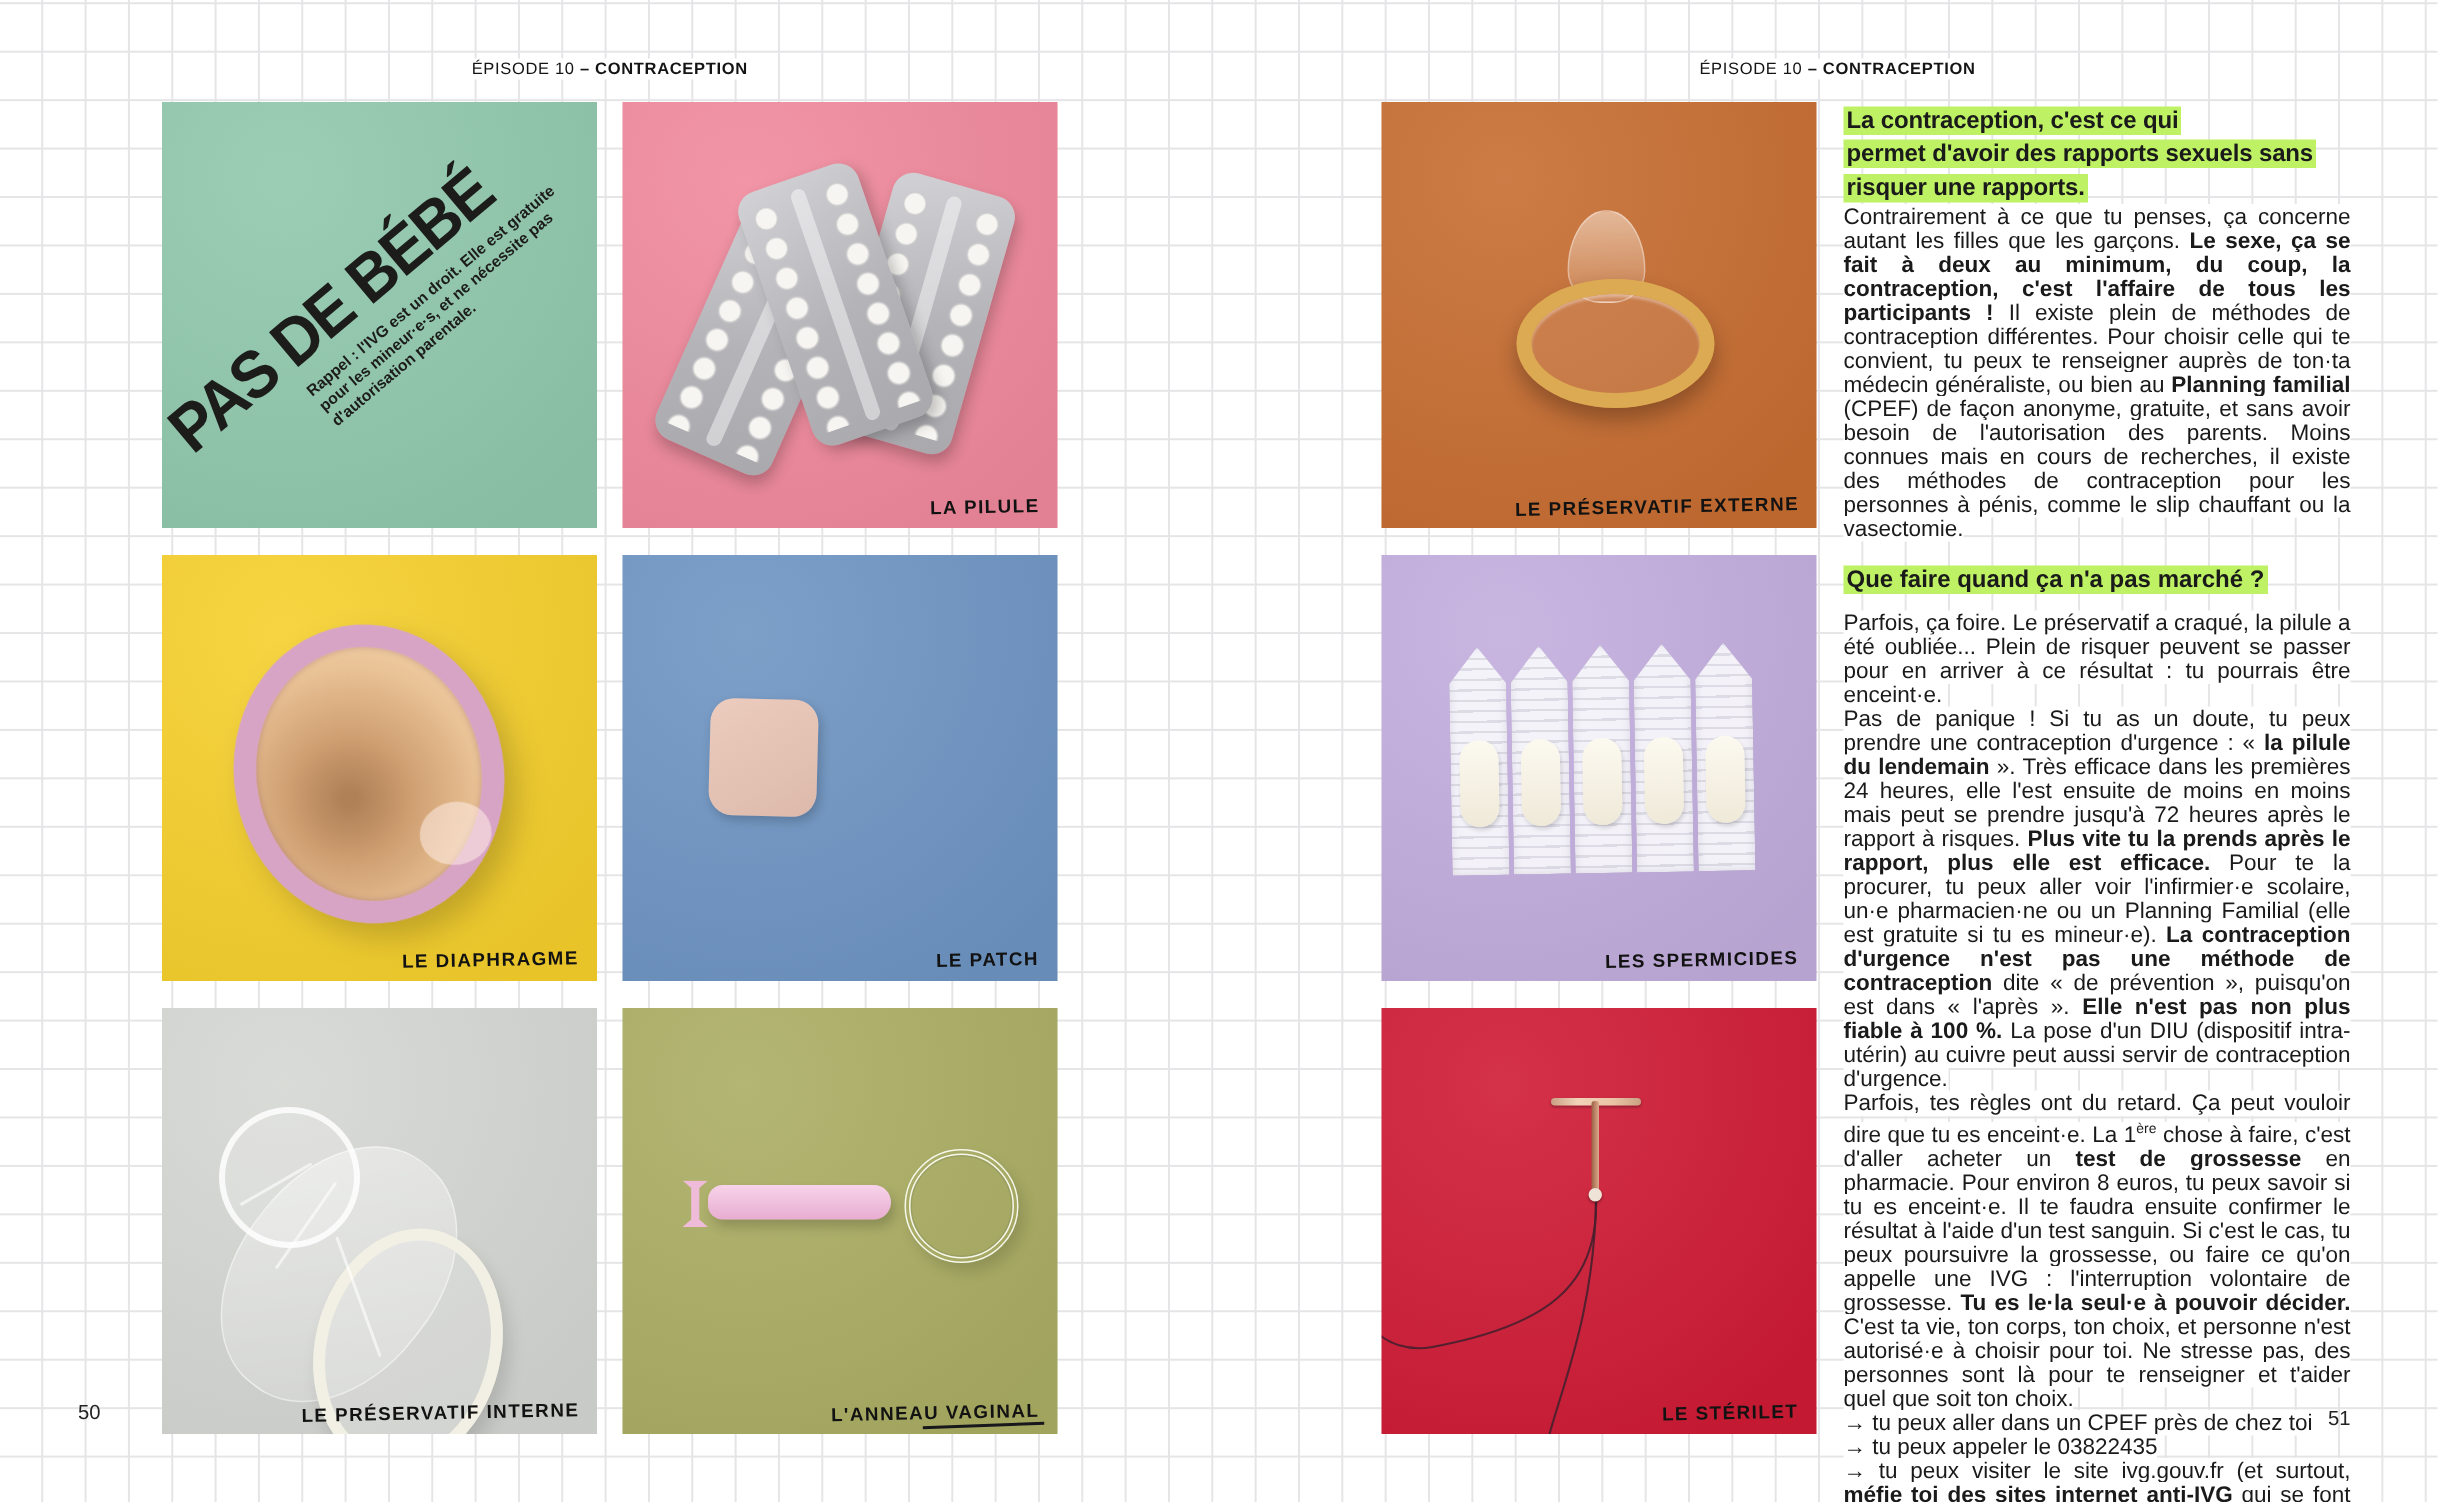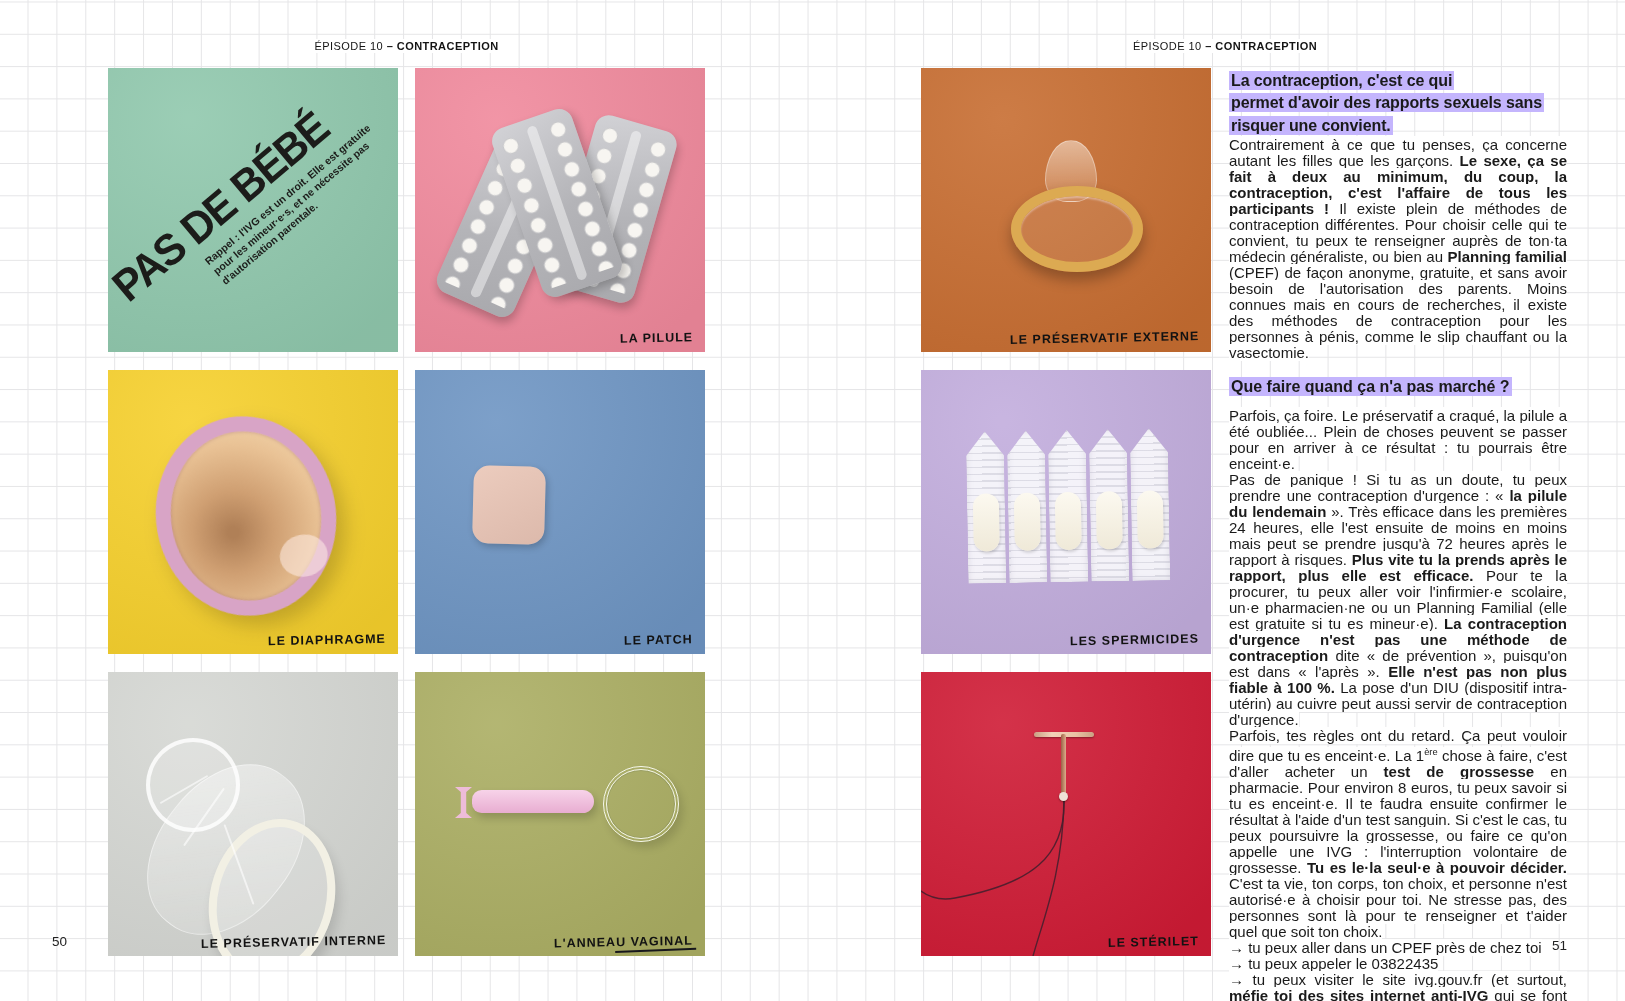--- a/index.html
+++ b/index.html
@@ -95,21 +95,21 @@
         box-shadow:0 1px 2px rgba(0,0,0,.35);}
   .iud-stem{position:absolute;left:140px;top:62px;width:5px;height:62px;border-radius:2px;
         background:linear-gradient(to right,#9c6146,#ddac8b);}
   .iud-ball{position:absolute;left:138px;top:120px;width:9px;height:9px;border-radius:50%;
         background:#efe2d6;box-shadow:0 1px 2px rgba(0,0,0,.4);}
   .iud-threads{position:absolute;inset:0;}
   
   .article{position:absolute;left:1229px;top:70px;width:338px;}
   .col-title{font-size:16px;font-weight:700;line-height:22.4px;letter-spacing:-.1px;}
   .col-title .tline{display:block;white-space:nowrap;}
-  .wbg{background:#c4b5fd;padding:1px 2px;-webkit-box-decoration-break:clone;box-decoration-break:clone;}
+  .wbg{background:#bef264;padding:1px 2px;-webkit-box-decoration-break:clone;box-decoration-break:clone;}
   .col-sub{margin-top:15px;font-size:16px;font-weight:700;line-height:22.4px;white-space:nowrap;}
   .txt p{margin:0;font-size:15px;line-height:16px;text-align:justify;}
   .txt p span,.txt p b,.txt p sup{background:#fff;-webkit-box-decoration-break:clone;box-decoration-break:clone;}
   .txt p sup{font-size:.62em;vertical-align:super;}
   .intro{margin-top:9px;}
   .bodytext{margin-top:9px;}
 </style>
 </head>
 <body>
 
@@ -219,26 +219,26 @@
   <div class="iud-bar"></div>
   <div class="iud-stem"></div>
   <div class="iud-ball"></div>
   <div class="tile-label">LE STÉRILET</div>
 </div>
 
 <div class="article txt">
   <div class="col-title">
     <span class="tline"><span class="wbg">La contraception, c'est ce qui</span></span>
     <span class="tline"><span class="wbg">permet d'avoir des rapports sexuels sans</span></span>
-    <span class="tline"><span class="wbg">risquer une convient.</span></span>
+    <span class="tline"><span class="wbg">risquer une rapports.</span></span>
   </div>
   <p class="intro"><span>Contrairement à ce que tu penses, ça concerne autant les filles que les garçons. </span><b>Le sexe, ça se fait à deux au minimum, du coup, la contraception, c'est l'affaire de tous les participants !</b><span> Il existe plein de méthodes de contraception différentes. Pour choisir celle qui te convient, tu peux te renseigner auprès de ton·ta médecin généraliste, ou bien au </span><b>Planning familial</b><span> (CPEF) de façon anonyme, gratuite, et sans avoir besoin de l'autorisation des parents. Moins connues mais en cours de recherches, il existe des méthodes de contraception pour les personnes à pénis, comme le slip chauffant ou la vasectomie.</span></p>
   <div class="col-sub"><span class="wbg">Que faire quand ça n'a pas marché ?</span></div>
   <div class="bodytext">
-    <p><span>Parfois, ça foire. Le préservatif a craqué, la pilule a été oubliée... Plein de choses peuvent se passer pour en arriver à ce résultat : tu pourrais être enceint·e.</span></p>
+    <p><span>Parfois, ça foire. Le préservatif a craqué, la pilule a été oubliée... Plein de risquer peuvent se passer pour en arriver à ce résultat : tu pourrais être enceint·e.</span></p>
     <p><span>Pas de panique ! Si tu as un doute, tu peux prendre une contraception d'urgence : « </span><b>la pilule du lendemain</b><span> ». Très efficace dans les premières 24 heures, elle l'est ensuite de moins en moins mais peut se prendre jusqu'à 72 heures après le rapport à risques. </span><b>Plus vite tu la prends après le rapport, plus elle est efficace.</b><span> Pour te la procurer, tu peux aller voir l'infirmier·e scolaire, un·e pharmacien·ne ou un Planning Familial (elle est gratuite si tu es mineur·e). </span><b>La contraception d'urgence n'est pas une méthode de contraception</b><span> dite « de prévention », puisqu'on est dans « l'après ». </span><b>Elle n'est pas non plus fiable à 100 %.</b><span> La pose d'un DIU (dispositif intra-utérin) au cuivre peut aussi servir de contraception d'urgence.</span></p>
     <p><span>Parfois, tes règles ont du retard. Ça peut vouloir dire que tu es enceint·e. La 1</span><sup>ère</sup><span> chose à faire, c'est d'aller acheter un </span><b>test de grossesse</b><span> en pharmacie. Pour environ 8 euros, tu peux savoir si tu es enceint·e. Il te faudra ensuite confirmer le résultat à l'aide d'un test sanguin. Si c'est le cas, tu peux poursuivre la grossesse, ou faire ce qu'on appelle une IVG : l'interruption volontaire de grossesse. </span><b>Tu es le·la seul·e à pouvoir décider.</b><span> C'est ta vie, ton corps, ton choix, et personne n'est autorisé·e à choisir pour toi. Ne stresse pas, des personnes sont là pour te renseigner et t'aider quel que soit ton choix.</span></p>
     <p><b>→</b><span> tu peux aller dans un CPEF près de chez toi</span></p>
     <p><b>→</b><span> tu peux appeler le 03822435</span></p>
     <p><b>→</b><span> tu peux visiter le site ivg.gouv.fr (et surtout, </span><b>méfie toi des sites internet anti-IVG</b><span> qui se font passer pour des sites d'informations sur le sujet !)</span></p>
     <p><span>À partir de là, tu pourras être aiguillé·e vers les pharmacien les plus adaptées à ton choix.</span></p>
   </div>
 </div>
 
 <div class="pagenum" style="left:1460px;width:107px;top:938px;text-align:right;">51</div>

